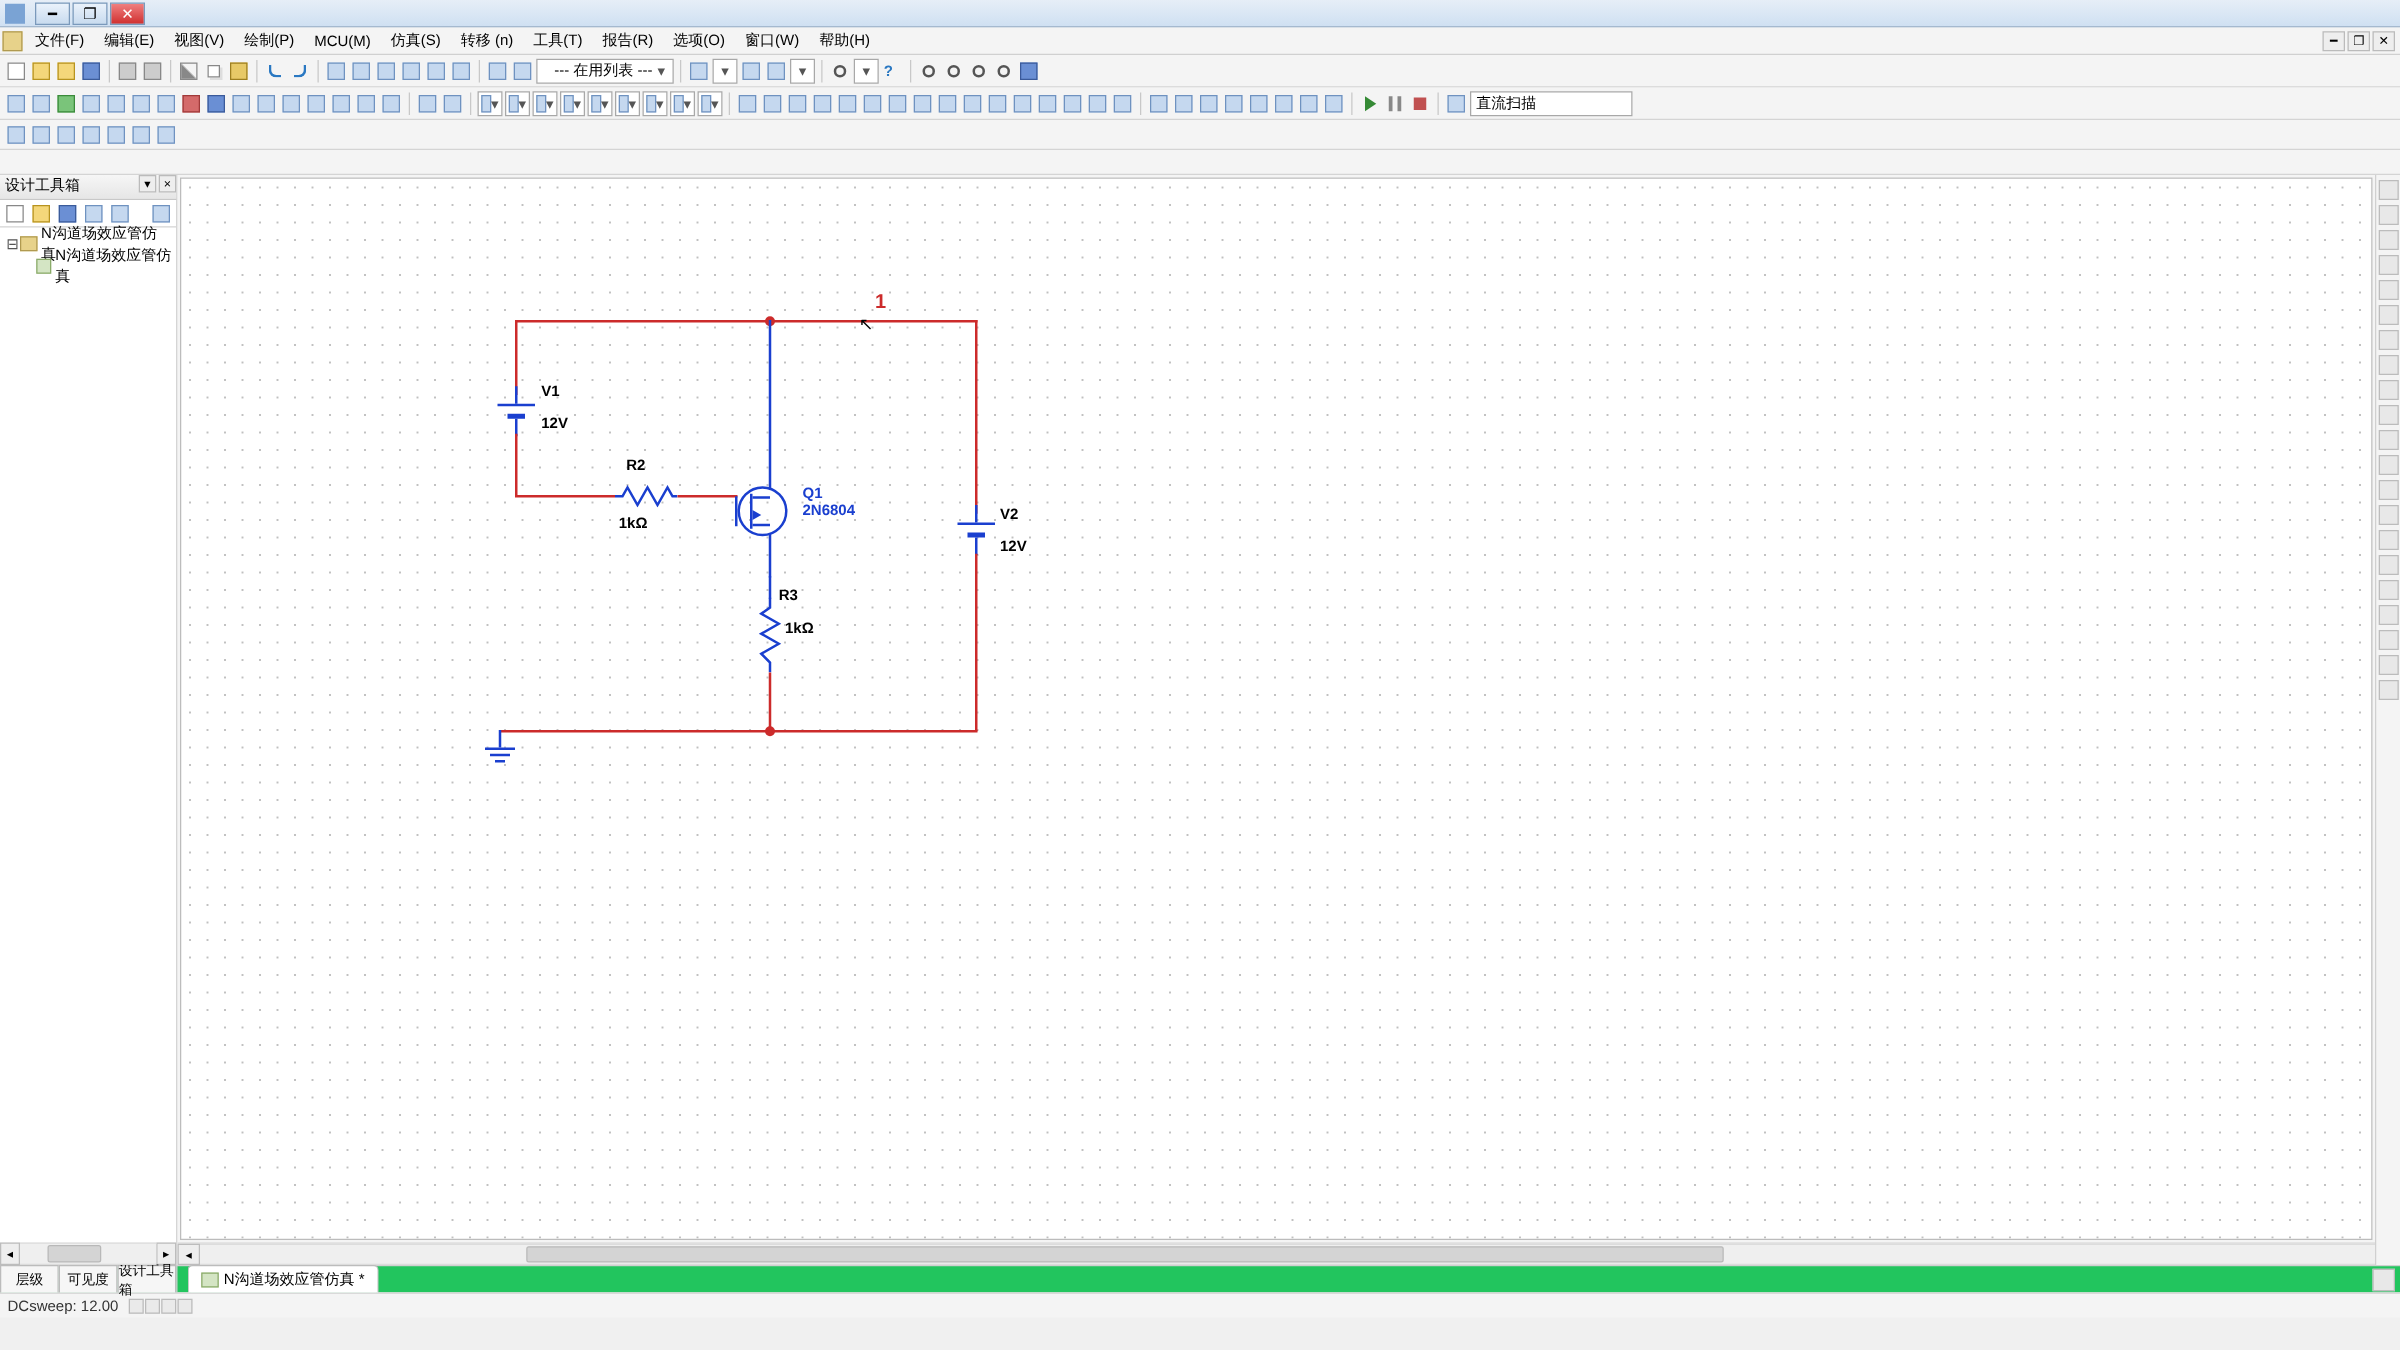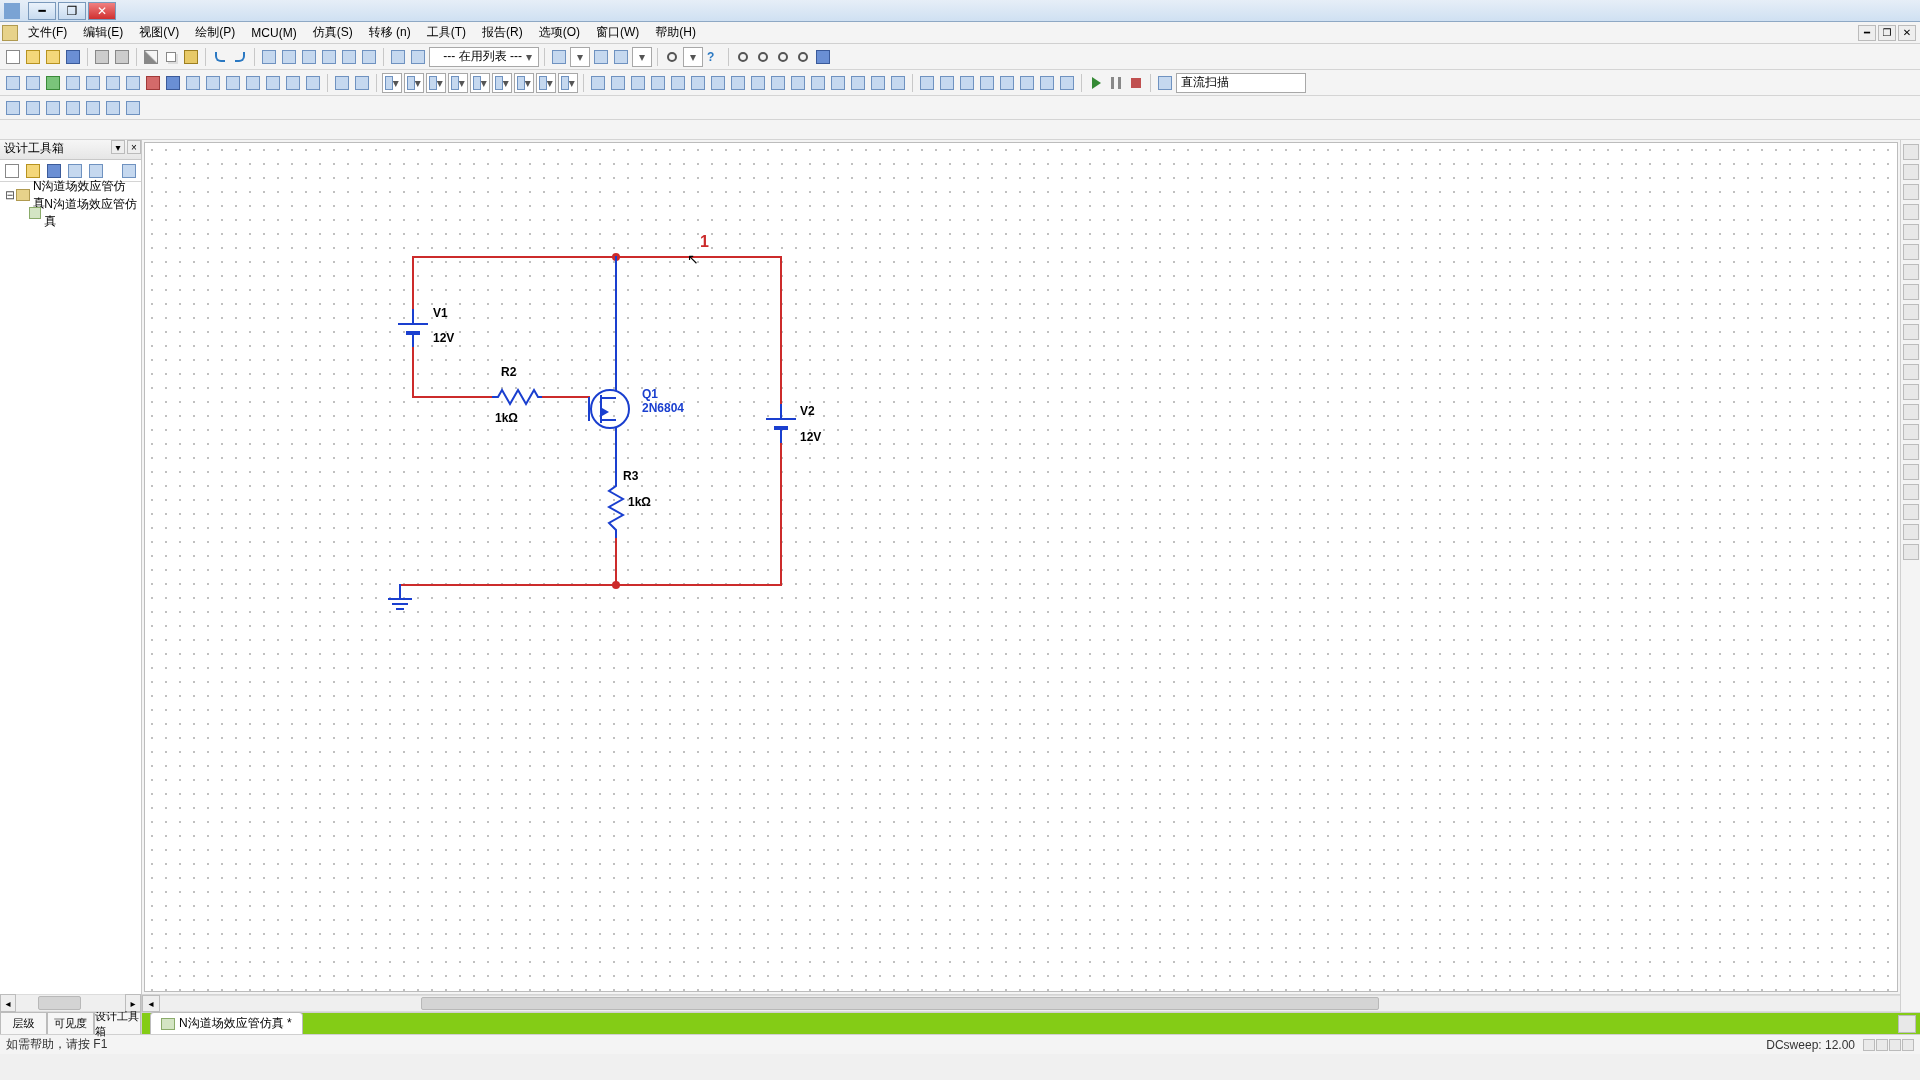--- a/index.html
+++ b/index.html
@@ -109,21 +109,21 @@
 .hscroll-track { flex: 1; background: #efefef; position: relative; border-top:1px solid #dcdcdc; border-bottom:1px solid #dcdcdc; }
 .hscroll-thumb { position: absolute; top: 1px; bottom: 1px; background: #d4d4d4; border: 1px solid #b8b8b8; border-radius: 2px; }
 
 
 .side-hscroll { height: 18px; display: flex; }
 .side-hscroll .hscroll-btn { width: 16px; }
 .side-hscroll .hscroll-track { flex:1; position:relative; background:#efefef; }
 .side-hscroll .hscroll-thumb { left: 20%; width: 40%; }
 
 
-.tabs-row { height: 22px; background: #84cc16; border-top: 1px solid #d0d0d0; display: flex; align-items: flex-end; }
+.tabs-row { height: 22px; background: #22c55e; border-top: 1px solid #d0d0d0; display: flex; align-items: flex-end; }
 .side-tabs { width: 142px; display: flex; border-right: 1px solid #d0d0d0; }
 .side-tab { flex:1; height: 22px; border: 1px solid #bcbcbc; border-bottom:none; background: #f6f6f6; display:flex;align-items:center;justify-content:center; font-size:11px; }
 .doc-tabs { display: flex; padding-left: 8px; align-items: center; }
 .doc-tab { height: 22px; padding: 0 10px; border: 1px solid #bcbcbc; border-bottom: none; background: #fff; display:flex;align-items:center; gap:4px; border-radius: 4px 4px 0 0; }
 .doc-tab .ticon { width: 14px; height: 12px; background: #d4e5c4; border: 1px solid #8aab6a; }
 .tabs-row .right-icon { margin-left:auto; width:18px;height:18px; margin-right:4px; border:1px solid #bcbcbc; background:#e8e8e8; align-self:center; }
 
 
 .statusbar { height: 20px; background: #f4f4f4; border-top: 1px solid #d0d0d0; display: flex; align-items: center; padding: 0 6px; }
 .statusbar .left { flex: 1; color: #333; }
@@ -663,21 +663,20 @@
   <div class="doc-tabs">
     <div class="doc-tab">
       <span class="ticon"></span>
       <span>N沟道场效应管仿真 *</span>
     </div>
   </div>
   <div class="right-icon"></div>
 </div>
 
 <div class="statusbar">
-  <span class="left">如需帮助，请按 F1</span>
   <span class="right">
     <span>DCsweep: 12.00</span>
     <span class="cells">
       <span class="cell"></span>
       <span class="cell"></span>
       <span class="cell"></span>
       <span class="cell"></span>
     </span>
   </span>
 </div>

